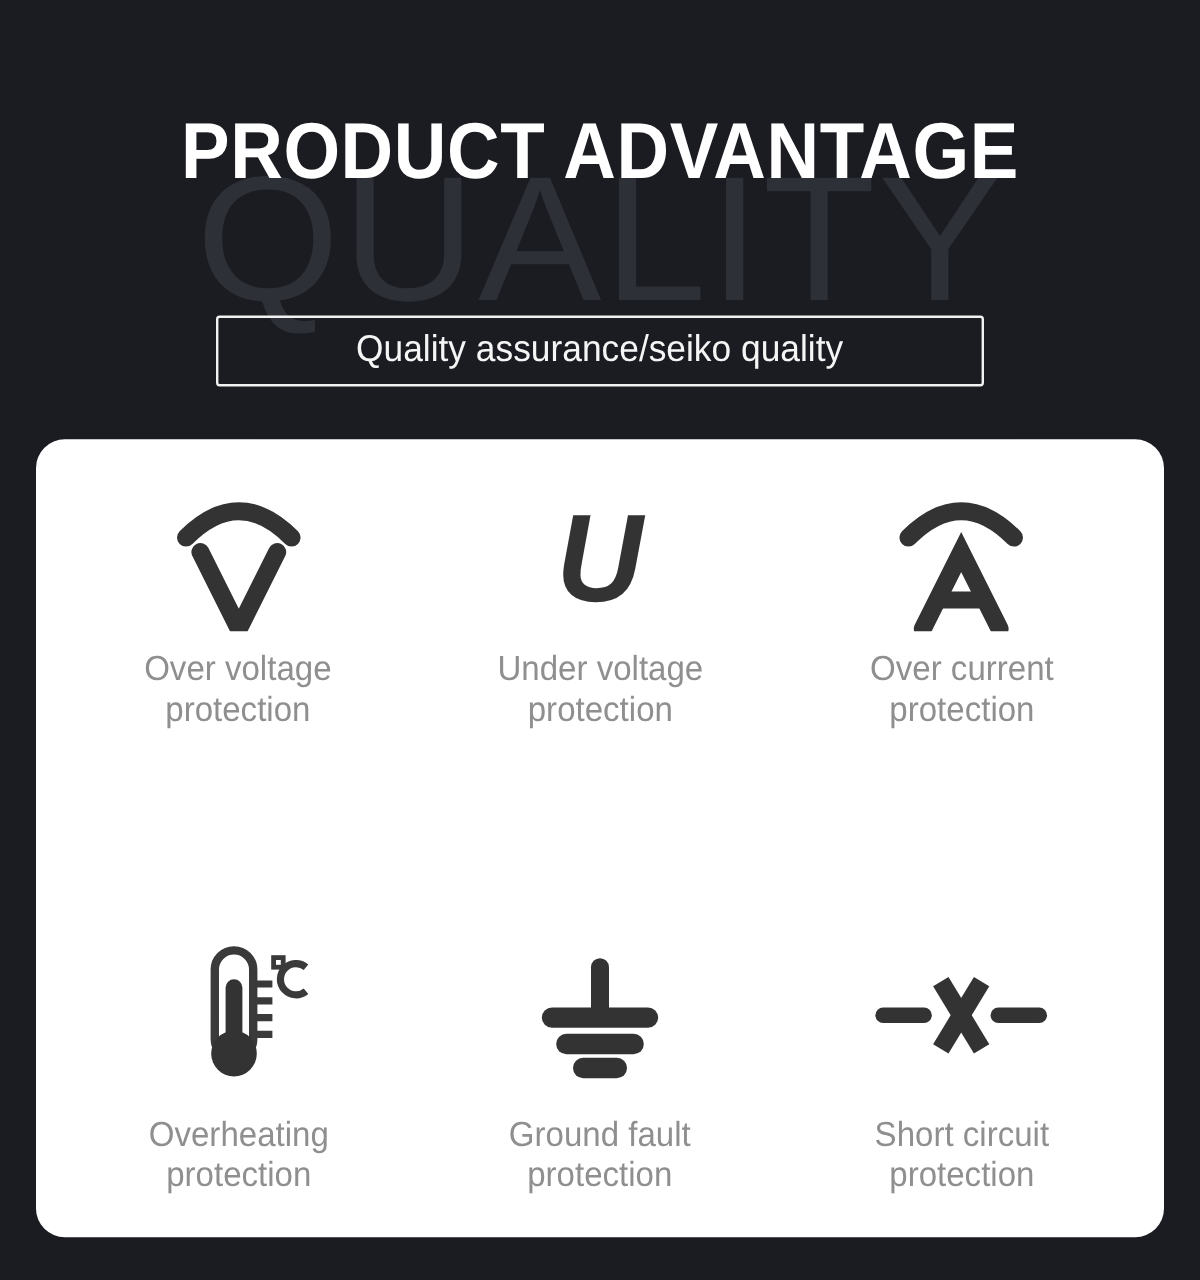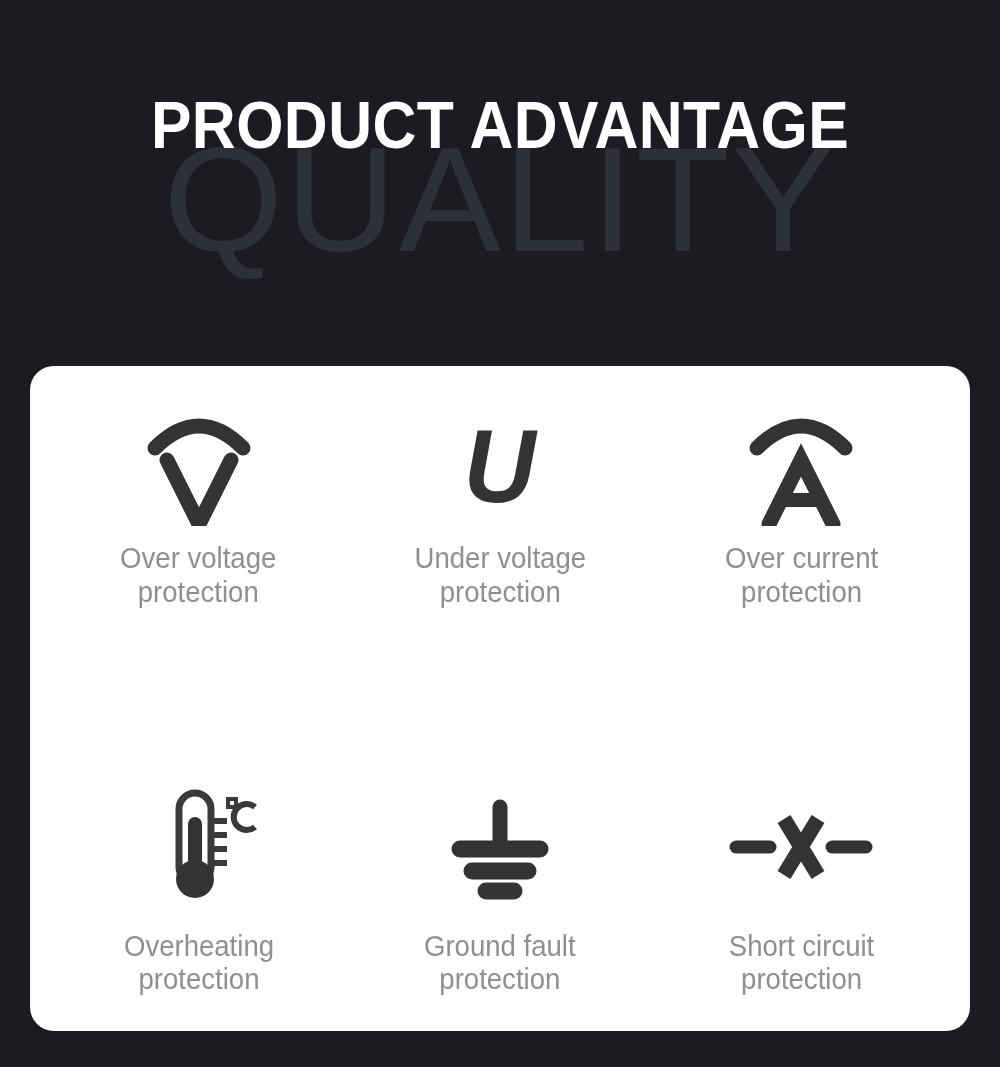--- a/index.html
+++ b/index.html
@@ -144,20 +144,25 @@
 </style>
 </head>
 <body>
 
 <div class="header">
 
   <div class="watermark">QUALITY</div>
 
   <div class="title">PRODUCT ADVANTAGE</div>
 
+  <div class="subtitle-wrap">
+    <div class="subtitle-box">
+      <span class="subtitle-text">Quality assurance/seiko quality</span>
+    </div>
+  </div>
 </div>
 
 <div class="card">
 
   <div class="feature-row row-top">
 
     <div class="feature">
       <div class="icon-box">
         <div class="letter-with-arc">
           <svg width="120" height="118" viewBox="0 0 120 118" aria-hidden="true">

